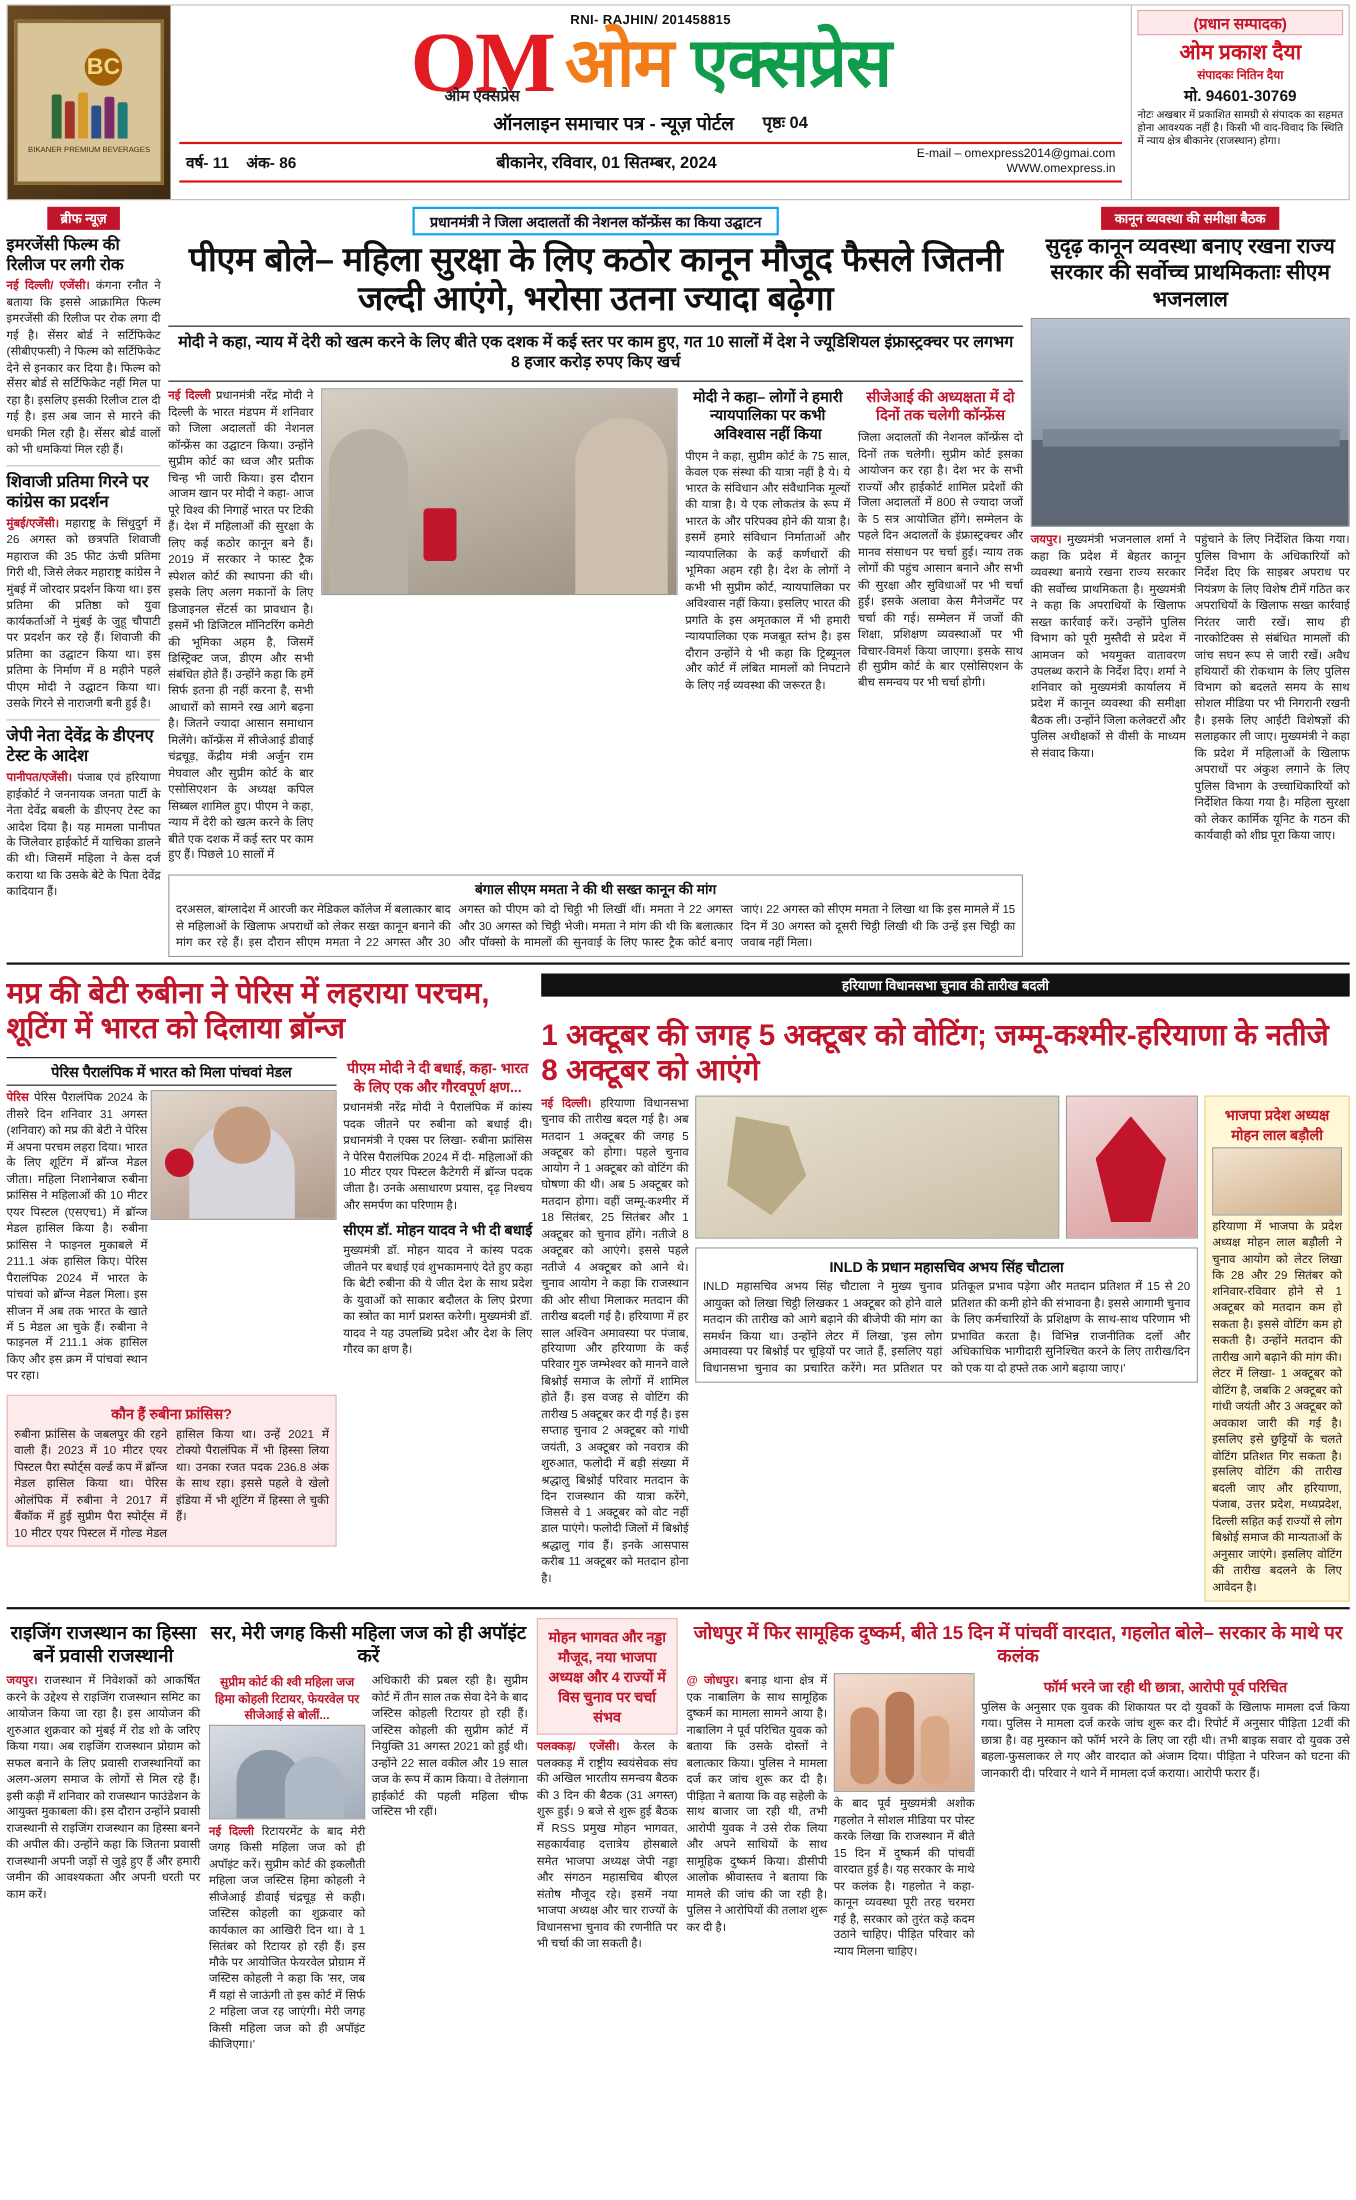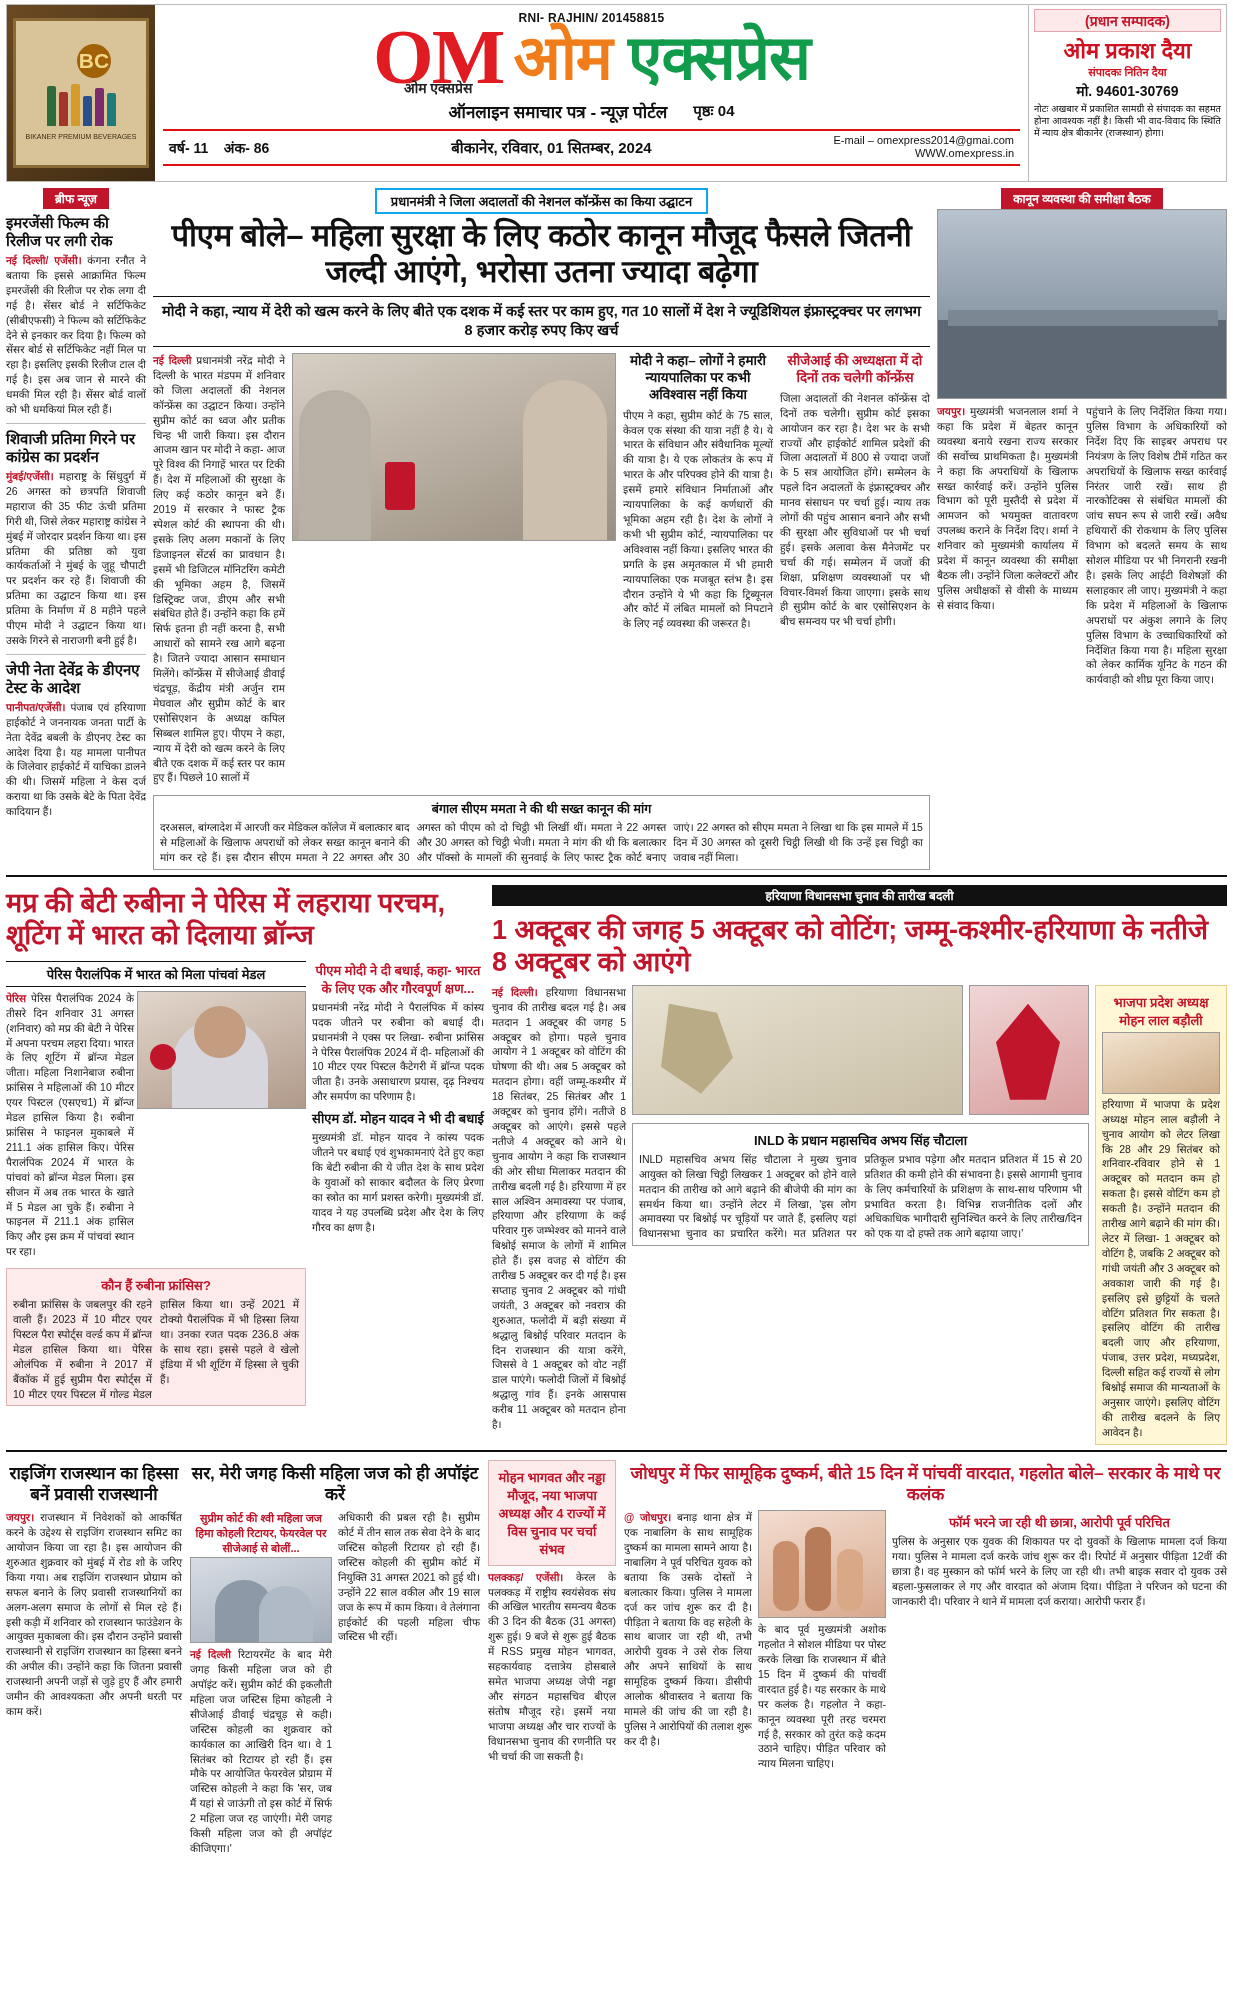--- a/index.html
+++ b/index.html
@@ -66,21 +66,21 @@
     border-top:2px solid #d11; border-bottom:2px solid #d11;
     margin-top:6px; padding:3px 6px; font-size:14px; font-weight:bold;
   }
   .mh-strip .mid { font-size:15px; }
   .mh-strip .mail { font-size:11px; font-weight:normal; text-align:right; line-height:1.25;}
   .mh-right {
     width:198px; flex:0 0 198px;
     border-left:1px solid #bbb; padding:4px 5px; text-align:center;
   }
   .mh-right .ed-title { background:#fde9ea; color:#c0152a; font-size:14px; font-weight:bold; border:1px solid #e3a; border-color:#e0a6ad; padding:1px;}
-  .mh-right .ed-name { color:#d0111f; font-size:22px; font-weight:bold; margin-top:2px;}
+  .mh-right .ed-name { color:#d0111f; font-size:19px; font-weight:bold; margin-top:2px;}
   .mh-right .ed-sub { color:#d0111f; font-size:11px; font-weight:bold; }
   .mh-right .phone { font-size:14px; font-weight:bold; margin-top:2px;}
   .mh-right .note { font-size:9.5px; text-align:justify; line-height:1.25; margin-top:3px; }
 
   
   .rule { border-top:2px solid #111; margin:5px 0; }
   .cols { display:flex; gap:6px; }
   p.body {
     font-size:10.5px; line-height:1.42; text-align:justify; margin:0 0 5px 0; color:#1a1a1a;
   }
@@ -298,20 +298,21 @@
       <div class="bottom-strip">
         <div class="t">बंगाल सीएम ममता ने की थी सख्त कानून की मांग</div>
         <p class="body three-col" style="margin:0">दरअसल, बांग्लादेश में आरजी कर मेडिकल कॉलेज में बलात्कार बाद से महिलाओं के खिलाफ अपराधों को लेकर सख्त कानून बनाने की मांग कर रहे हैं। इस दौरान सीएम ममता ने 22 अगस्त और 30 अगस्त को पीएम को दो चिट्ठी भी लिखीं थीं। ममता ने 22 अगस्त और 30 अगस्त को चिट्ठी भेजी। ममता ने मांग की थी कि बलात्कार और पॉक्सो के मामलों की सुनवाई के लिए फास्ट ट्रैक कोर्ट बनाए जाएं। 22 अगस्त को सीएम ममता ने लिखा था कि इस मामले में 15 दिन में 30 अगस्त को दूसरी चिट्ठी लिखी थी कि उन्हें इस चिट्ठी का जवाब नहीं मिला।</p>
       </div>
     </div>
 
     <div class="col-right">
       <div class="right-tab">
         <span class="section-tab">कानून व्यवस्था की समीक्षा बैठक</span>
       </div>
+      <h2 class="rt">सुदृढ़ कानून व्यवस्था बनाए रखना राज्य सरकार की सर्वोच्च प्राथमिकताः सीएम भजनलाल</h2>
       <div class="figure">
         <div class="photo ph-meeting" style="height:190px">
           <div style="position:absolute;left:0;right:0;bottom:0;height:78px;background:#5e6874;"></div>
           <div style="position:absolute;left:10px;bottom:72px;width:270px;height:16px;background:#7c8794;"></div>
         </div>
       </div>
       <div class="cols" style="gap:8px">
         <div style="flex:1">
           <p class="body">
             <span class="dateline">जयपुर।</span>
@@ -360,21 +361,21 @@
           <div class="small-head redhead">पीएम मोदी ने दी बधाई, कहा- भारत के लिए एक और गौरवपूर्ण क्षण...</div>
           <p class="body">प्रधानमंत्री नरेंद्र मोदी ने पैरालंपिक में कांस्य पदक जीतने पर रुबीना को बधाई दी। प्रधानमंत्री ने एक्स पर लिखा- रुबीना फ्रांसिस ने पेरिस पैरालंपिक 2024 में दी- महिलाओं की 10 मीटर एयर पिस्टल कैटेगरी में ब्रॉन्ज पदक जीता है। उनके असाधारण प्रयास, दृढ़ निश्चय और समर्पण का परिणाम है।</p>
           <div class="small-head">सीएम डॉ. मोहन यादव ने भी दी बधाई</div>
           <p class="body">मुख्यमंत्री डॉ. मोहन यादव ने कांस्य पदक जीतने पर बधाई एवं शुभकामनाएं देते हुए कहा कि बेटी रुबीना की ये जीत देश के साथ प्रदेश के युवाओं को साकार बदौलत के लिए प्रेरणा का स्त्रोत का मार्ग प्रशस्त करेगी। मुख्यमंत्री डॉ. यादव ने यह उपलब्धि प्रदेश और देश के लिए गौरव का क्षण है।</p>
         </div>
       </div>
     </div>
 
     <div class="b2-right">
       <div class="blackbar">हरियाणा विधानसभा चुनाव की तारीख बदली</div>
-      <h2 class="mag" style="margin-top:8px"><span>1 अक्टूबर की जगह 5 अक्टूबर को वोटिंग; जम्मू-कश्मीर-हरियाणा के नतीजे 8 अक्टूबर को आएंगे</span></h2>
+      <h2 class="mag" style="margin-top:19px"><span>1 अक्टूबर की जगह 5 अक्टूबर को वोटिंग; जम्मू-कश्मीर-हरियाणा के नतीजे 8 अक्टूबर को आएंगे</span></h2>
       <div class="cols">
         <div style="width:134px;flex:0 0 134px">
           <p class="body">
             <span class="dateline">नई दिल्ली।</span>
             <span>हरियाणा विधानसभा चुनाव की तारीख बदल गई है। अब मतदान 1 अक्टूबर की जगह 5 अक्टूबर को होगा। पहले चुनाव आयोग ने 1 अक्टूबर को वोटिंग की घोषणा की थी। अब 5 अक्टूबर को मतदान होगा। वहीं जम्मू-कश्मीर में 18 सितंबर, 25 सितंबर और 1 अक्टूबर को चुनाव होंगे। नतीजे 8 अक्टूबर को आएंगे। इससे पहले नतीजे 4 अक्टूबर को आने थे। चुनाव आयोग ने कहा कि राजस्थान की ओर सीधा मिलाकर मतदान की तारीख बदली गई है। हरियाणा में हर साल अश्विन अमावस्या पर पंजाब, हरियाणा और हरियाणा के कई परिवार गुरु जम्भेश्वर को मानने वाले बिश्नोई समाज के लोगों में शामिल होते हैं। इस वजह से वोटिंग की तारीख 5 अक्टूबर कर दी गई है। इस सप्ताह चुनाव 2 अक्टूबर को गांधी जयंती, 3 अक्टूबर को नवरात्र की शुरुआत, फलोदी में बड़ी संख्या में श्रद्धालु बिश्नोई परिवार मतदान के दिन राजस्थान की यात्रा करेंगे, जिससे वे 1 अक्टूबर को वोट नहीं डाल पाएंगे। फलोदी जिलों में बिश्नोई श्रद्धालु गांव हैं। इनके आसपास करीब 11 अक्टूबर को मतदान होना है।</span>
           </p>
         </div>
         <div style="flex:1">
           <div class="cols" style="gap:6px">
             <div style="flex:1">

